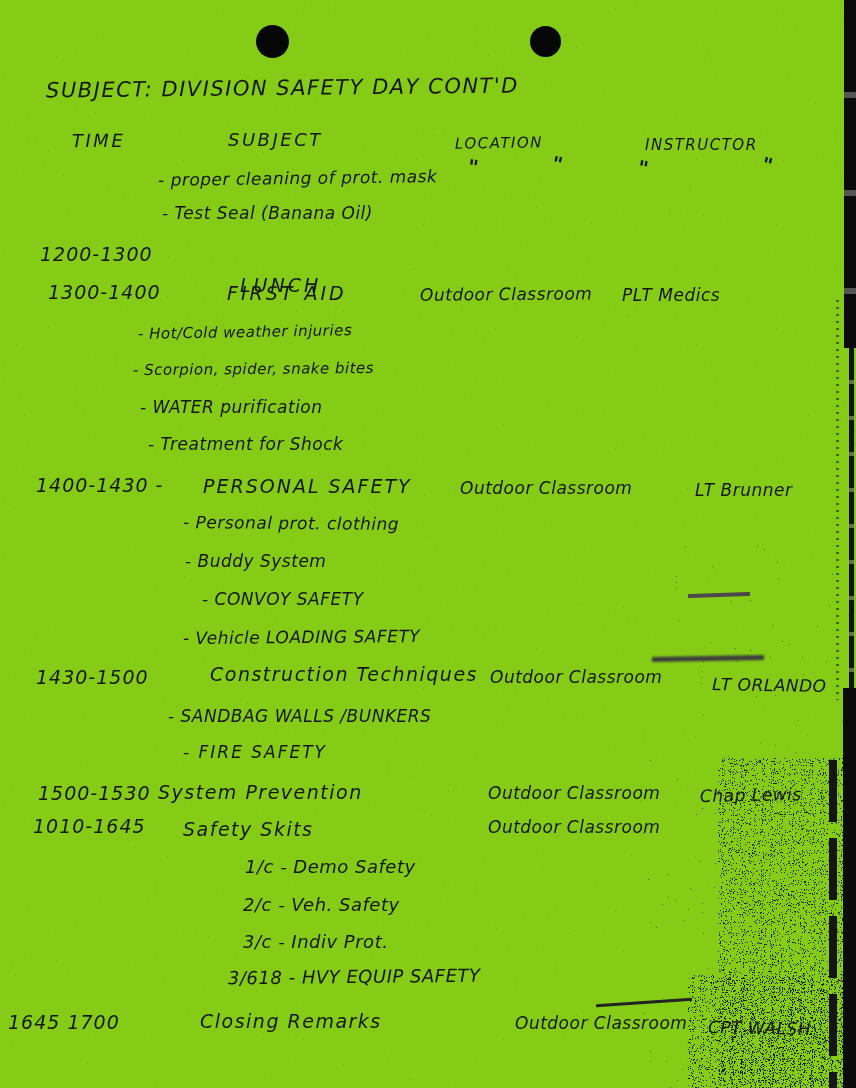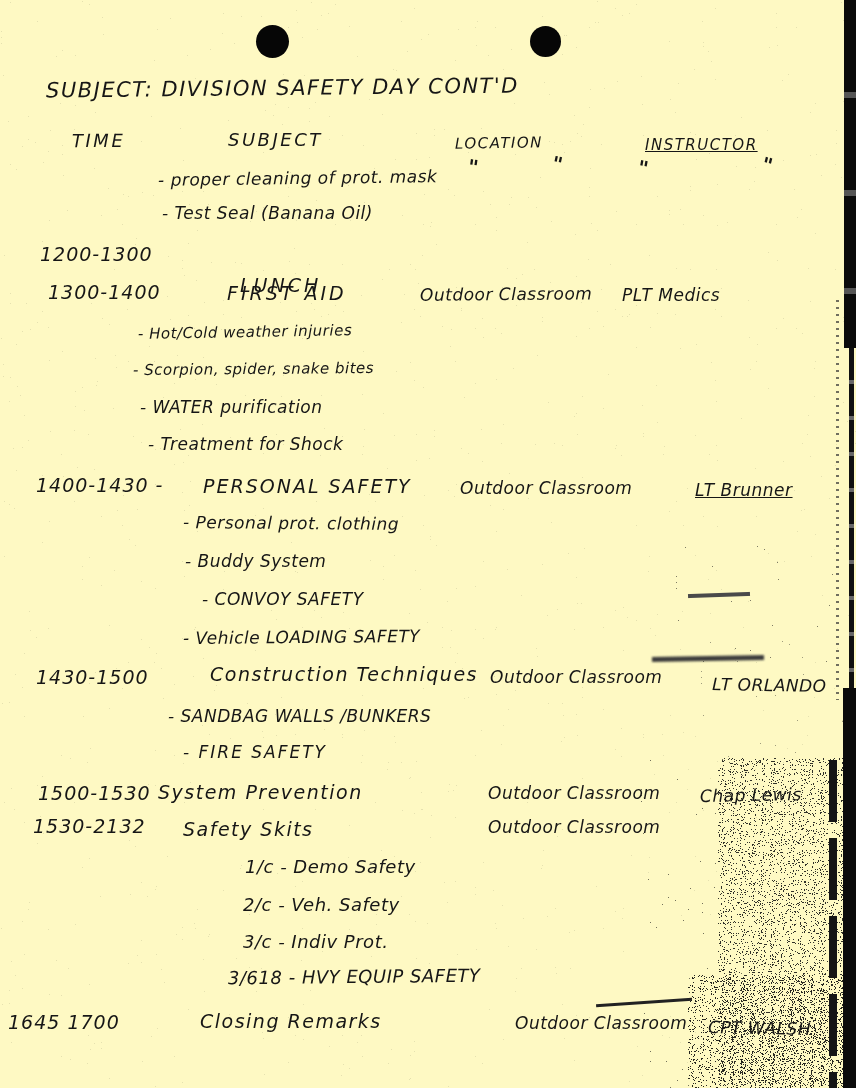--- a/index.html
+++ b/index.html
@@ -1,16 +1,16 @@
 <!DOCTYPE html>
 <html><head>
 <meta charset="utf-8">
 <style>
   html,body{margin:0;padding:0;background:#ffffff;}
-  .page{position:relative;width:856px;height:1088px;background:#fef9c3;overflow:hidden;
+  .page{position:relative;width:856px;height:1088px;background:#84cc16;overflow:hidden;
         font-family:"DejaVu Sans",sans-serif;}
   .hw{position:absolute;font-style:italic;color:#161616;white-space:nowrap;z-index:3;
       font-family:"DejaVu Sans",sans-serif;}
   .title{font-size:21px;letter-spacing:1.5px;transform:rotate(-0.6deg);font-weight:500;}
   .colhead{font-size:18px;letter-spacing:2.5px;font-weight:500;}
   .colhead.small{font-size:15px;letter-spacing:1.5px;}
   .time{font-size:19px;letter-spacing:1px;}
   .subj{font-size:19px;letter-spacing:1.5px;}
   .loc{font-size:17px;letter-spacing:0.5px;}
   .inst{font-size:17px;letter-spacing:0.5px;}
@@ -67,21 +67,21 @@
   <div class="edgebar" style="left:844px;top:0;width:12px;height:348px;background:repeating-linear-gradient(180deg,#0b0b0b 0 92px,#555 92px 98px);"></div>
   <div class="edgebar" style="left:849px;top:348px;width:5px;height:340px;background:repeating-linear-gradient(180deg,#101010 0 32px,#666 32px 36px);"></div>
   <div class="edgebar" style="left:843px;top:688px;width:13px;height:400px;background:#0b0b0b;"></div>
   <div class="edgebar" style="left:829px;top:760px;width:8px;height:328px;background:repeating-linear-gradient(180deg,#151515 0 62px,transparent 62px 78px);"></div>
   <div class="edgebar" style="left:836px;top:300px;width:3px;height:400px;background:repeating-linear-gradient(180deg,#333 0 2px,transparent 2px 7px);opacity:.7;"></div>
 
   <div class="hw title" style="left:46px;top:76px;">SUBJECT: DIVISION SAFETY DAY CONT'D</div>
   <div class="hw colhead" style="left:72px;top:130px;transform:rotate(-0.5deg);">TIME</div>
   <div class="hw colhead" style="left:228px;top:129px;">SUBJECT</div>
   <div class="hw colhead small" style="left:455px;top:134px;transform:rotate(-1deg);">LOCATION</div>
-  <div class="hw colhead small" style="left:645px;top:136px;text-decoration:underline;">INSTRUCTOR</div>
+  <div class="hw colhead small" style="left:645px;top:136px;">INSTRUCTOR</div>
 
   <div class="hw ditto" style="left:468px;top:155px;transform:rotate(8deg);">"</div>
   <div class="hw ditto" style="left:552px;top:152px;transform:rotate(12deg);">"</div>
   <div class="hw ditto" style="left:638px;top:156px;transform:rotate(10deg);">"</div>
   <div class="hw ditto" style="left:762px;top:153px;transform:rotate(14deg);">"</div>
 
   <div class="hw bullet" style="left:158px;top:168px;transform:rotate(-0.8deg);">- proper cleaning of prot. mask</div>
   <div class="hw bullet" style="left:162px;top:203px;">- Test Seal (Banana Oil)</div>
 
   <div class="hw time" style="left:40px;top:243px;">1200-1300</div>
@@ -92,39 +92,39 @@
   <div class="hw loc" style="left:420px;top:284px;transform:rotate(-0.5deg);">Outdoor Classroom</div>
   <div class="hw inst" style="left:622px;top:285px;">PLT Medics</div>
   <div class="hw bullet" style="left:138px;top:323px;font-size:15px;transform:rotate(-1deg);">- Hot/Cold weather injuries</div>
   <div class="hw bullet" style="left:133px;top:360px;font-size:15px;transform:rotate(-0.5deg);">- Scorpion, spider, snake bites</div>
   <div class="hw bullet" style="left:140px;top:397px;">- WATER purification</div>
   <div class="hw bullet" style="left:148px;top:434px;">- Treatment for Shock</div>
 
   <div class="hw time" style="left:36px;top:474px;">1400-1430 -</div>
   <div class="hw subj" style="left:203px;top:475px;letter-spacing:2px;">PERSONAL SAFETY</div>
   <div class="hw loc" style="left:460px;top:478px;">Outdoor Classroom</div>
-  <div class="hw inst" style="left:695px;top:480px;text-decoration:underline;">LT Brunner</div>
+  <div class="hw inst" style="left:695px;top:480px;">LT Brunner</div>
   <div class="hw bullet" style="left:183px;top:513px;transform:rotate(0.5deg);">- Personal prot. clothing</div>
   <div class="hw bullet" style="left:185px;top:551px;">- Buddy System</div>
   <div class="hw bullet" style="left:202px;top:589px;">- CONVOY SAFETY</div>
   <div class="hw bullet" style="left:183px;top:627px;transform:rotate(-0.5deg);">- Vehicle LOADING SAFETY</div>
 
   <div class="hw time" style="left:36px;top:666px;text-align:right;">1430-1500</div>
   <div class="hw subj" style="left:210px;top:663px;">Construction Techniques</div>
   <div class="hw loc" style="left:490px;top:667px;">Outdoor Classroom</div>
   <div class="hw inst" style="left:712px;top:675px;transform:rotate(1deg);">LT ORLANDO</div>
   <div class="hw bullet" style="left:168px;top:706px;">- SANDBAG WALLS /BUNKERS</div>
   <div class="hw bullet" style="left:183px;top:742px;letter-spacing:2px;">- FIRE SAFETY</div>
 
   <div class="hw time" style="left:38px;top:782px;">1500-1530</div>
   <div class="hw subj" style="left:158px;top:781px;">System Prevention</div>
   <div class="hw loc" style="left:488px;top:783px;">Outdoor Classroom</div>
   <div class="hw inst" style="left:700px;top:785px;transform:rotate(-1deg);">Chap Lewis</div>
 
-  <div class="hw time" style="left:33px;top:815px;">1530-2132</div>
+  <div class="hw time" style="left:33px;top:815px;">1010-1645</div>
   <div class="hw subj" style="left:183px;top:818px;">Safety Skits</div>
   <div class="hw loc" style="left:488px;top:817px;">Outdoor Classroom</div>
   <div class="hw bullet" style="left:245px;top:856px;font-size:18px;">1/c - Demo Safety</div>
   <div class="hw bullet" style="left:243px;top:894px;font-size:18px;">2/c - Veh. Safety</div>
   <div class="hw bullet" style="left:243px;top:931px;font-size:18px;">3/c - Indiv Prot.</div>
   <div class="hw bullet" style="left:228px;top:966px;font-size:18px;transform:rotate(-0.6deg);">3/618 - HVY EQUIP SAFETY</div>
 
   <div class="hw time" style="left:8px;top:1011px;">1645 1700</div>
   <div class="hw subj" style="left:200px;top:1010px;">Closing Remarks</div>
   <div class="hw loc" style="left:515px;top:1013px;">Outdoor Classroom</div>

